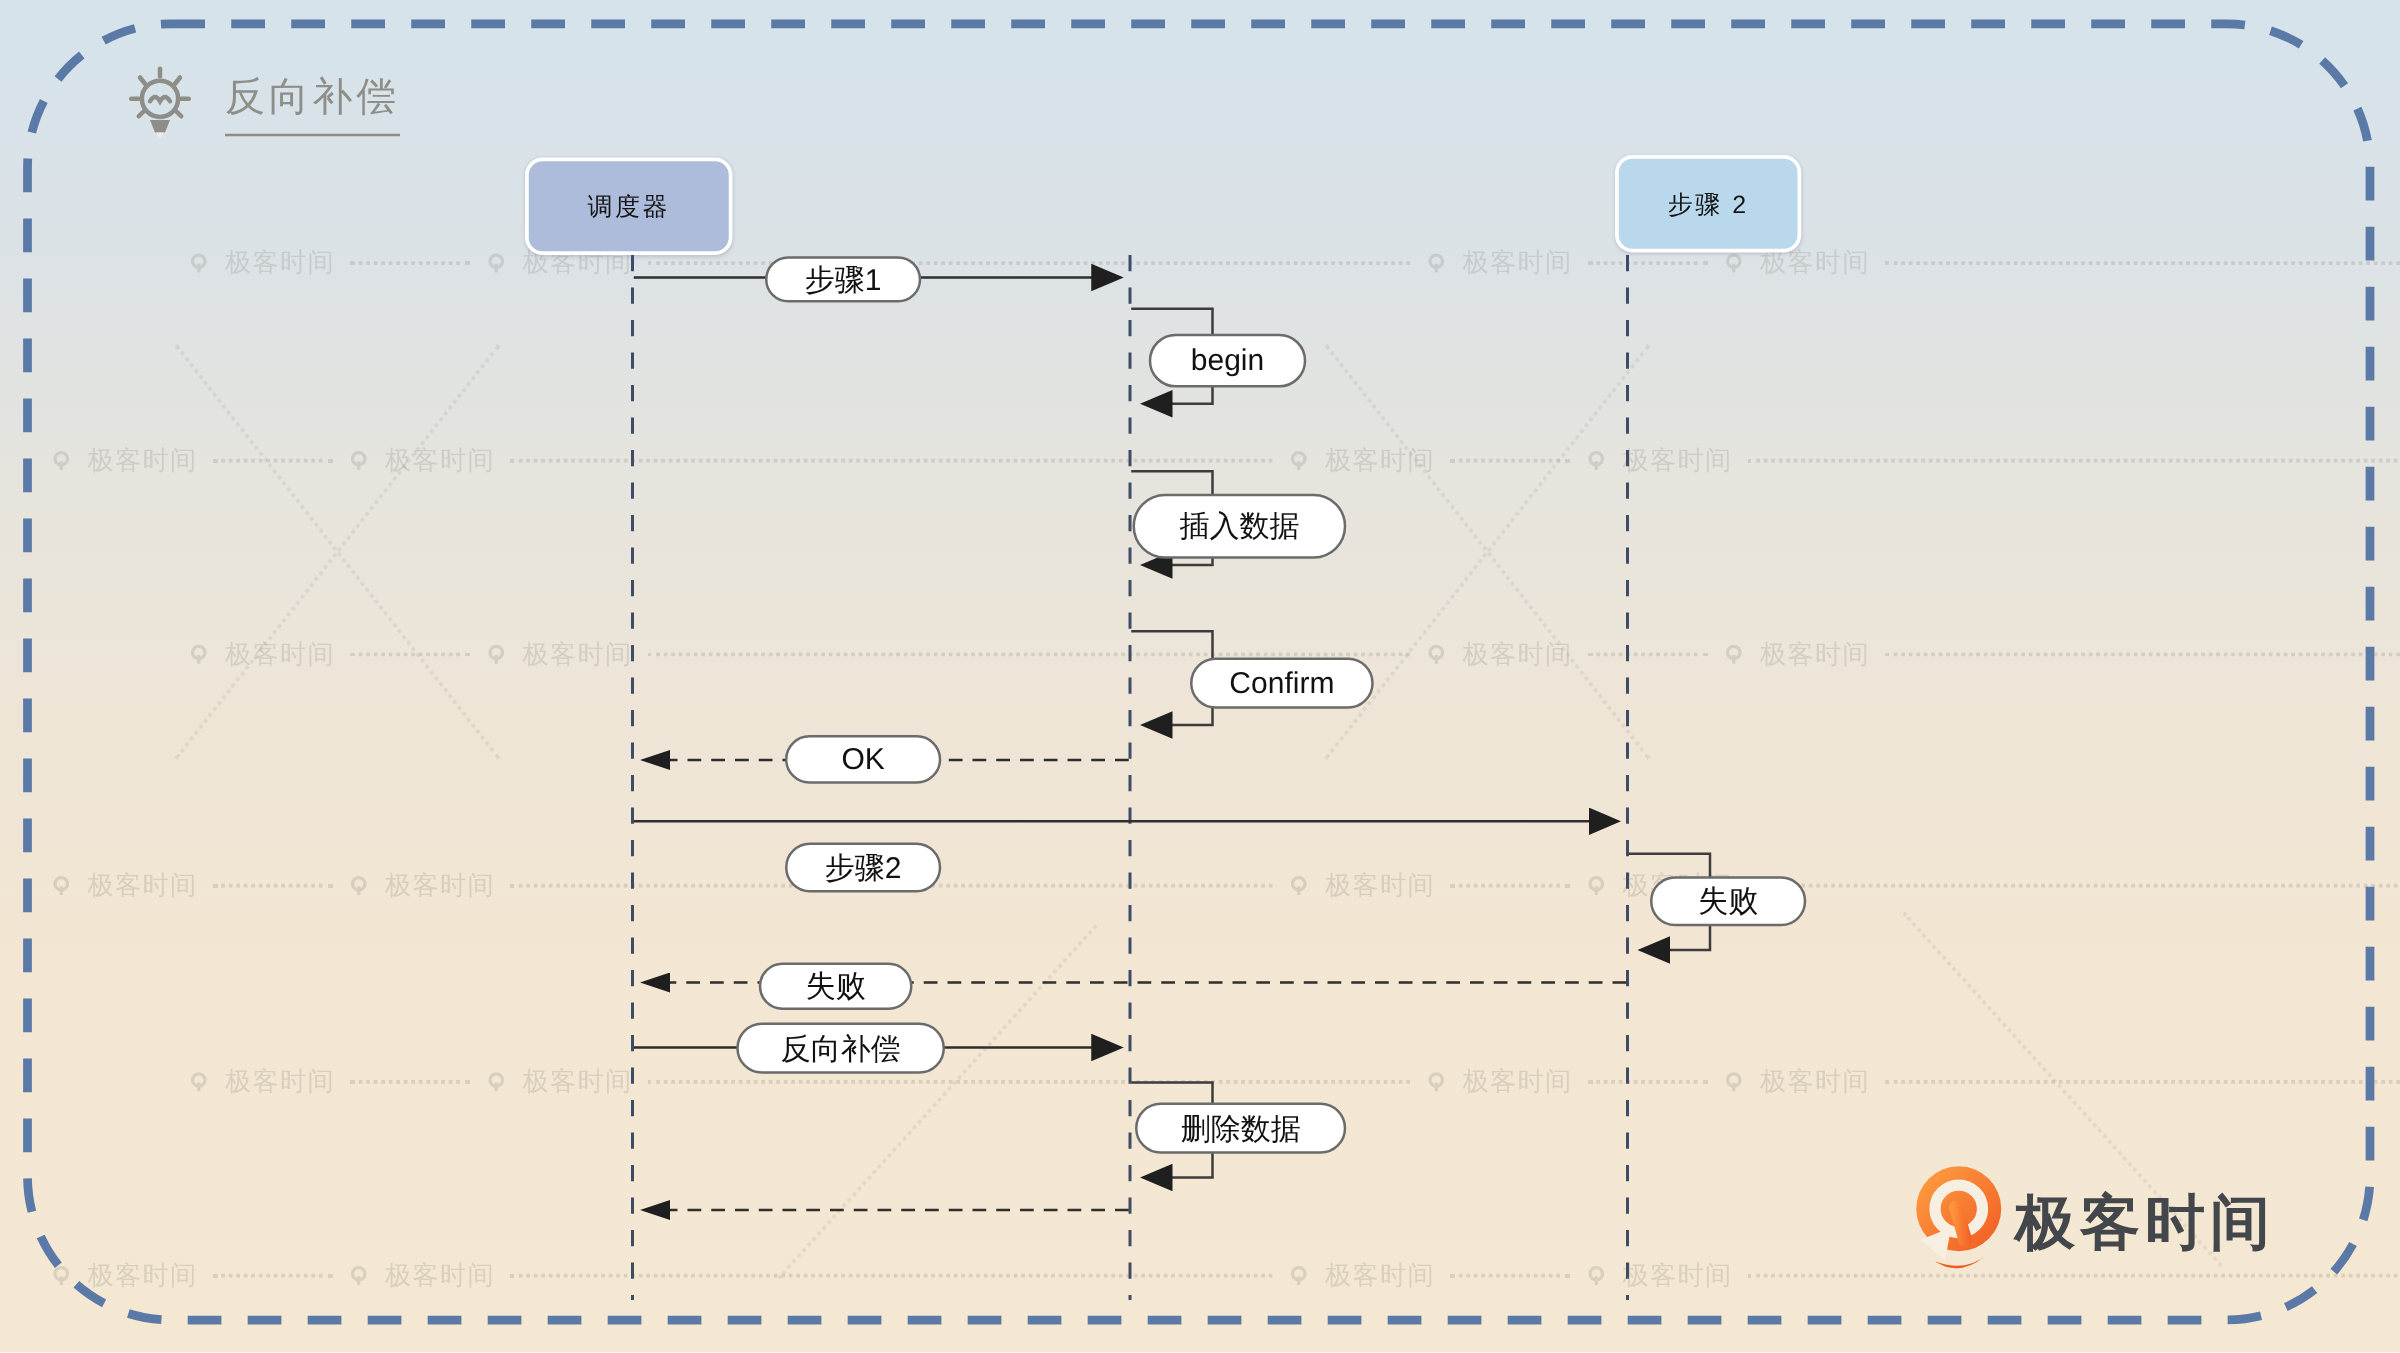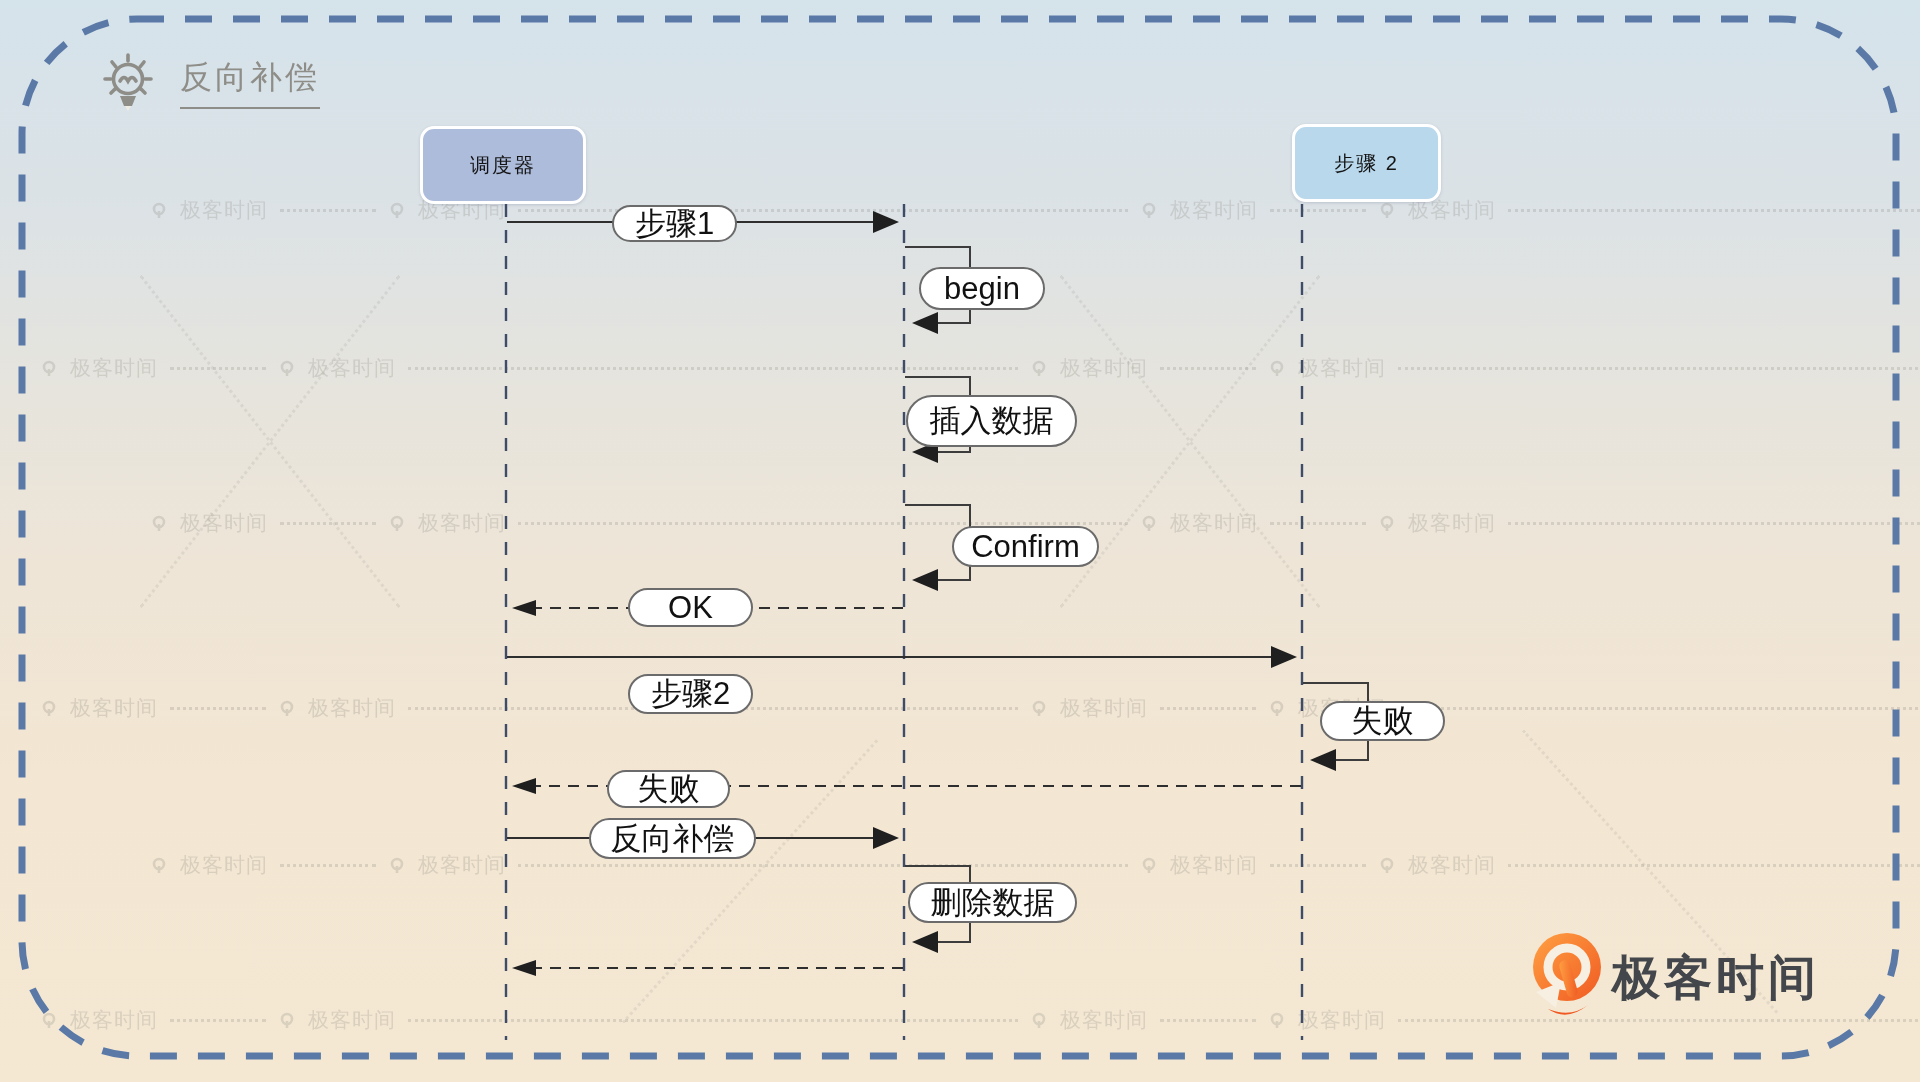--- a/index.html
+++ b/index.html
@@ -35,21 +35,21 @@
     box-shadow:0 1px 3px rgba(90,100,130,.25);
   }
   .actor.sched{left:420px; top:126px; width:166px; background:#aebcdc;}
   .actor.s1{left:820px; top:126px; width:168px; background:#b9d8ec;}
   .actor.s2{left:1292px; top:124px; width:149px; background:#b9d8ec;}
 
   
   .pill{
     position:absolute; display:flex; align-items:center; justify-content:center;
     background:#ffffff; border:2px solid #6b6b6b; border-radius:999px;
-    font-size:31px; color:#111; white-space:nowrap; box-sizing:border-box;
+    font-size:24px; color:#111; white-space:nowrap; box-sizing:border-box;
   }
 
   
   .logo-text{
     position:absolute; left:1612px; top:946px;
     font-size:48px; font-weight:bold; color:#43474c; letter-spacing:4px;
   }
 </style>
 </head>
 <body>

